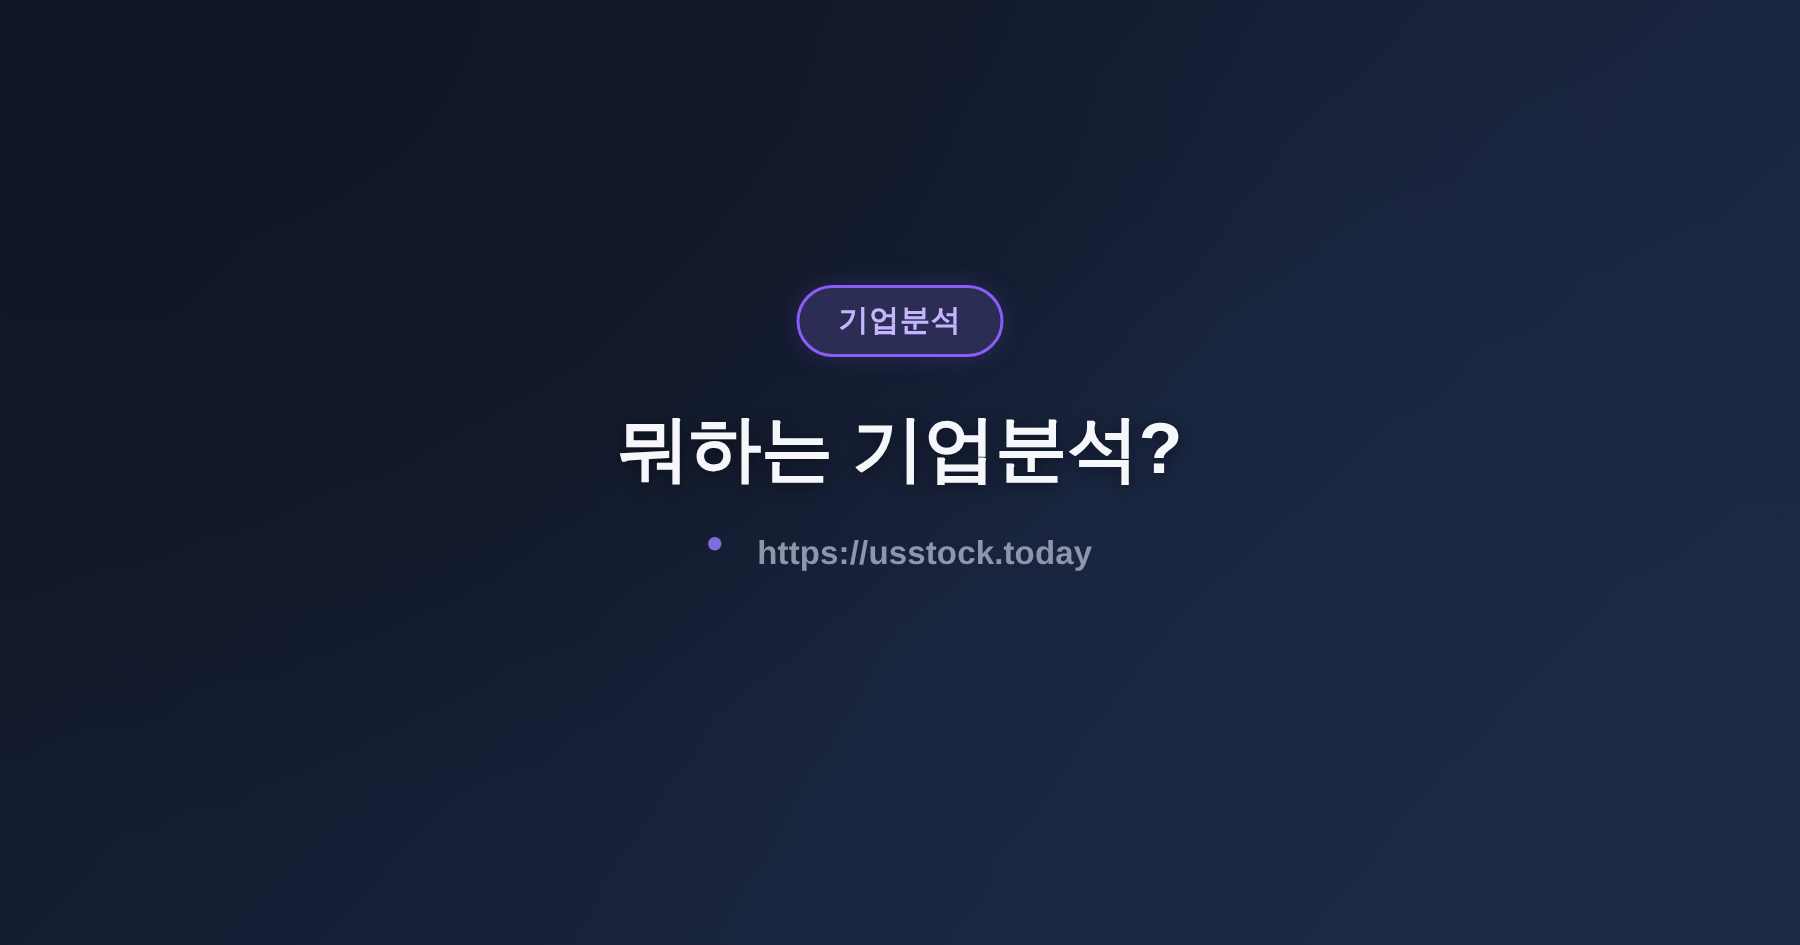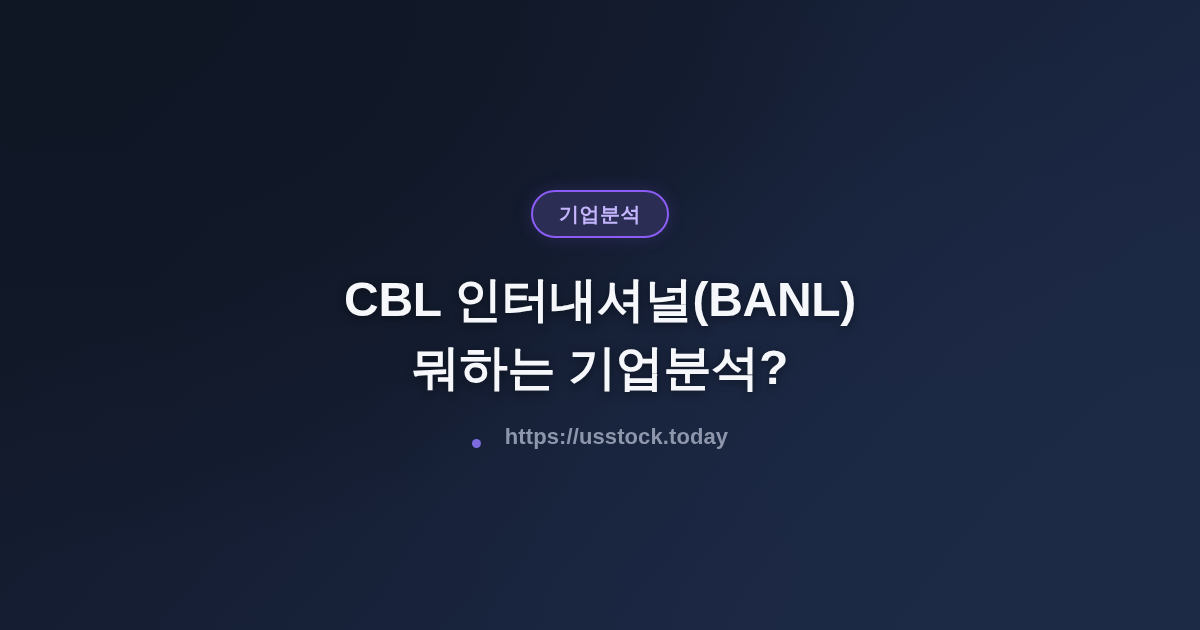--- a/index.html
+++ b/index.html
@@ -82,21 +82,21 @@
   }
   .title-line {
     display: block;
     white-space: nowrap;
   }
 
   
   .url-row {
     margin-top: 24px;
     display: flex;
-    align-items: flex-end;
+    align-items: flex-start;
     gap: 24px;
     color: #8d96ab;
     font-size: 22px;
     font-weight: bold;
     letter-spacing: 0.1px;
   }
   .url-bullet {
     width: 9px;
     height: 9px;
     border-radius: 50%;
@@ -113,21 +113,20 @@
 <body>
 
 <div class="og-card">
   <div class="og-inner">
 
     <div class="badge">
       <span>기업분석</span>
     </div>
 
     <h1 class="title title-block">
-      <span class="title-line">CBL 인터내셔널(BANL)</span>
       <span class="title-line">뭐하는 기업분석?</span>
     </h1>
 
     <div class="url-row">
       <span class="url-bullet"></span>
       <span class="url-text">https://usstock.today</span>
     </div>
 
   </div>
 </div>

